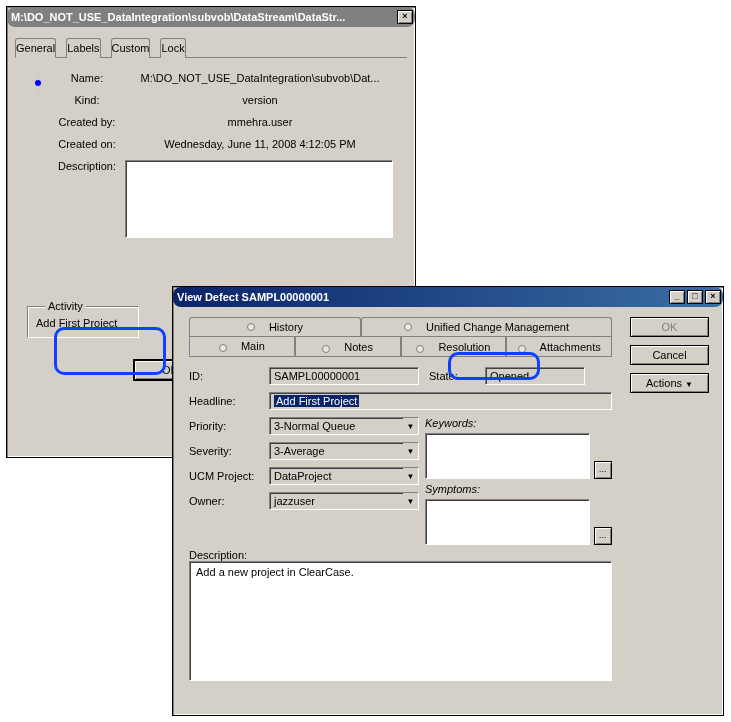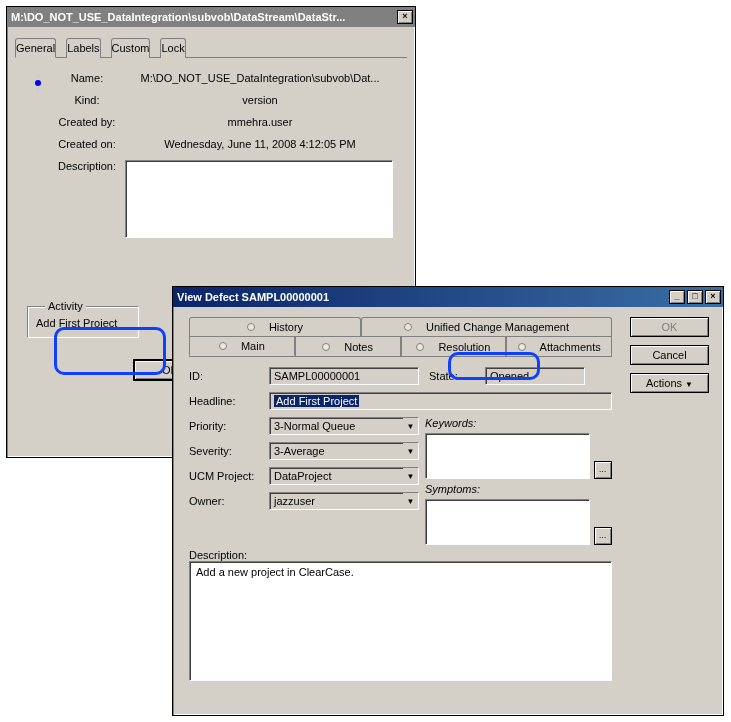--- a/index.html
+++ b/index.html
@@ -21,20 +21,21 @@
     box-shadow: 1px 1px 0 #808080 inset, -1px -1px 0 #fff inset;
   }
   .titlebar {
     display: flex;
     align-items: center;
     height: 20px;
     padding: 0 2px 0 4px;
     color: #fff;
     font-weight: bold;
     font-size: 11px;
+    border-radius: 8px;
   }
   .tb-active { background: linear-gradient(to right, #0a246a, #3a6ea5); }
   .tb-inactive { background: #808080; }
   .titlebar .title { flex: 1; overflow: hidden; white-space: nowrap; text-overflow: ellipsis; }
   .titlebar .ctrls { display: flex; gap: 2px; }
   .tbtn {
     width: 16px; height: 14px;
     background: #d4d0c8;
     border: 1px solid #000;
     box-shadow: 1px 1px 0 #fff inset, -1px -1px 0 #808080 inset;
@@ -117,21 +118,21 @@
   .itab {
     flex:1;
     padding:3px 6px;
     border:1px solid #808080;
     border-bottom:none;
     background:#d4d0c8;
     border-top-left-radius:3px;border-top-right-radius:3px;
     display:flex;align-items:center;gap:14px;
     justify-content:center;
   }
-  .inner-tabs-row2 .itab { border-top-left-radius:0;border-top-right-radius:0; border-top:1px solid #808080;}
+  .inner-tabs-row2 .itab { border-top-left-radius:0;border-top-right-radius:0; border-top:1px solid #808080;align-items:flex-end;}
   .itab.active { background:#d4d0c8; position:relative; z-index:2; border-bottom:1px solid #d4d0c8;}
   .dot { width:8px;height:8px;border-radius:50%;background:#ece9d8;border:1px solid #808080;flex-shrink:0;}
   .inner-tabs-row2 { border-bottom:1px solid #808080;}
   .defect-body {
     display:flex;
     margin: 0 8px 8px 8px;
   }
   .defect-form { flex:1; padding:10px 8px; background:#d4d0c8; }
   .side-buttons { width:95px; padding:10px 6px 0 10px; display:flex; flex-direction:column; gap:8px;}
   .field-input {

